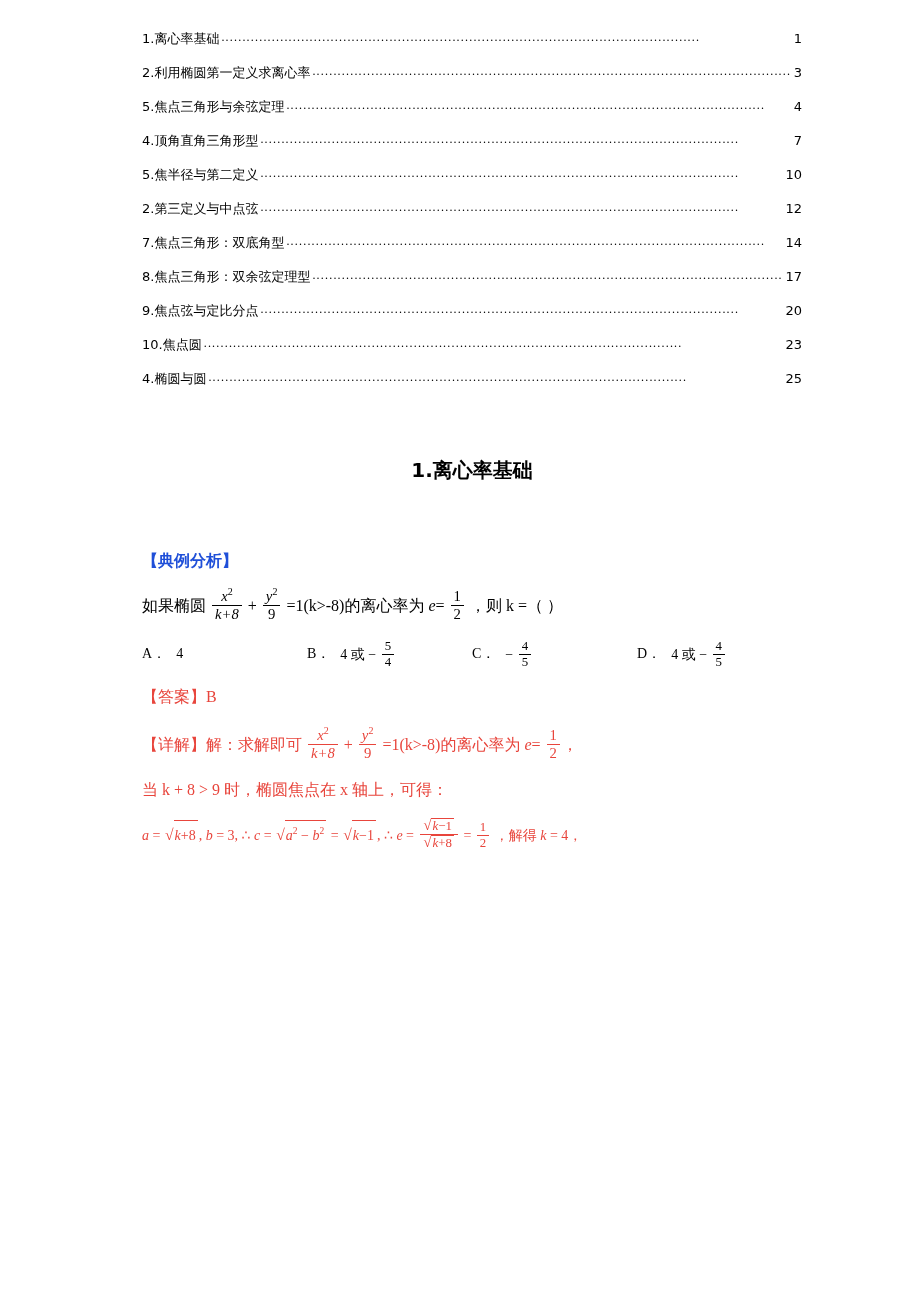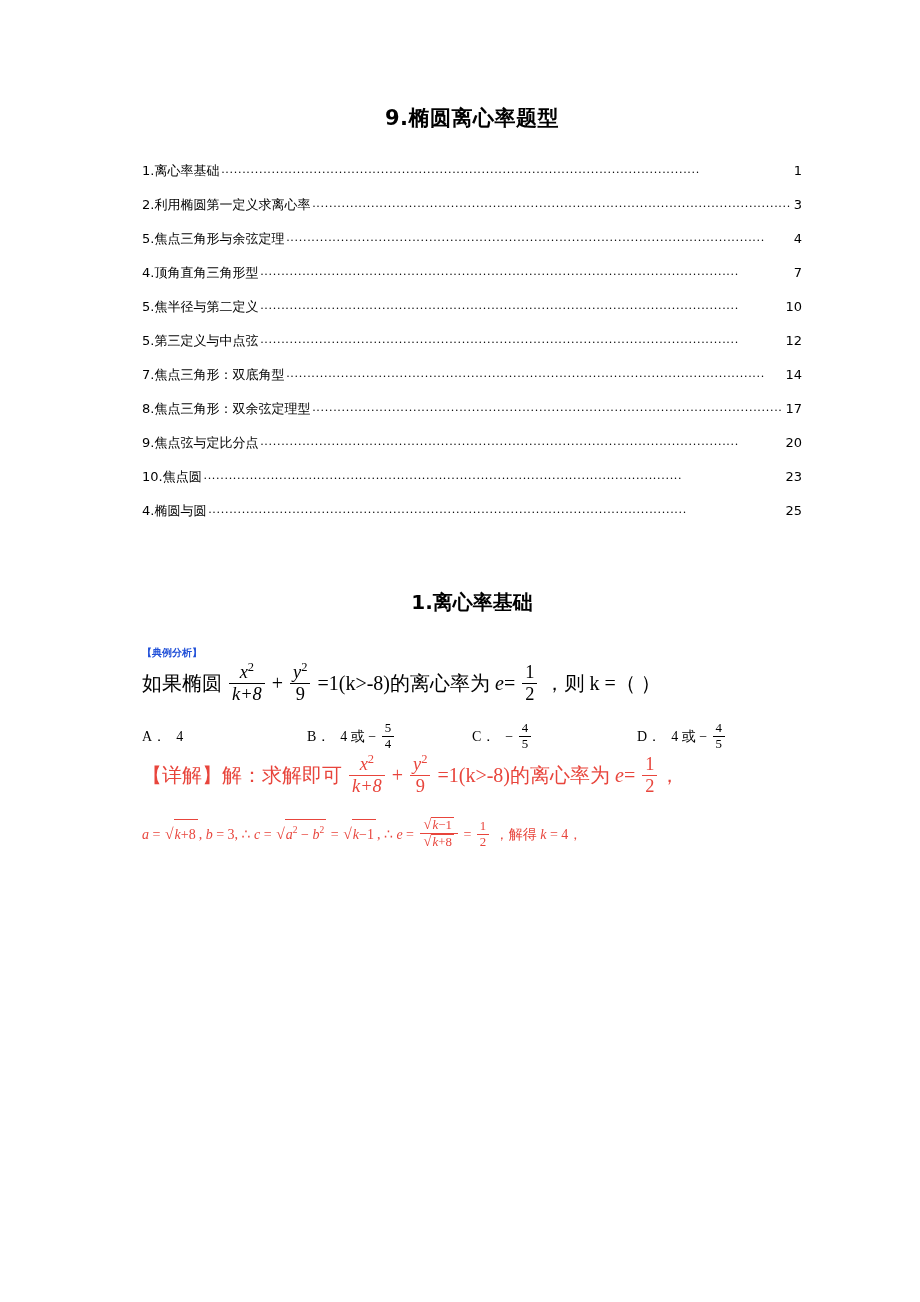--- a/index.html
+++ b/index.html
@@ -73,26 +73,27 @@
     font-size: 20px;
     text-align: center;
     margin-top: 72px;
   }
 
   
   .blue-tag {
     color: #1f4fd8;
     font-family: "DejaVu Sans", sans-serif;
     font-weight: bold;
-    font-size: 10px;
-    margin-top: 30px;
+    font-size: 16px;
+    margin-top: 67px;
   }
   .para {
-    font-size: 20px;
+    font-size: 16px;
     line-height: 1.75;
+    margin-top: 14px;
   }
   .red {
     color: #e8453c;
   }
   .tag-red {
     color: #e8453c;
     font-family: "DejaVu Sans", serif;
   }
   .options {
     display: flex;
@@ -133,31 +134,30 @@
     top: -0.08em;
     font-size: 1.12em;
   }
   .sqrt > .rad {
     border-top: 1px solid currentColor;
     padding: 0 2px 0 1px;
     display: inline-block;
   }
   .math-line {
     font-size: 14px;
-    margin-top: 20px;
+    margin-top: 14px;
     line-height: 2.1;
   }
 </style>
 </head>
 <body>
 
 <div class="page">
   <div class="content">
 
-    <div class="doc-title">9.椭圆离心率题型</div>
 
     <div class="toc">
 
       <div class="toc-row">
         <span class="toc-label">1.离心率基础</span>
         <span class="toc-dots">..................................................................................................................</span>
         <span class="toc-page">1</span>
       </div>
 
       <div class="toc-row">
@@ -178,21 +178,21 @@
         <span class="toc-page">7</span>
       </div>
 
       <div class="toc-row">
         <span class="toc-label">5.焦半径与第二定义</span>
         <span class="toc-dots">..................................................................................................................</span>
         <span class="toc-page">10</span>
       </div>
 
       <div class="toc-row">
-        <span class="toc-label">5.第三定义与中点弦</span>
+        <span class="toc-label">2.第三定义与中点弦</span>
         <span class="toc-dots">..................................................................................................................</span>
         <span class="toc-page">12</span>
       </div>
 
       <div class="toc-row">
         <span class="toc-label">7.焦点三角形：双底角型</span>
         <span class="toc-dots">..................................................................................................................</span>
         <span class="toc-page">14</span>
       </div>
 
@@ -273,20 +273,23 @@
         <span class="opt-label">D．</span>
         <span>4 或 −
           <span class="frac">
             <span class="num">4</span>
             <span class="den">5</span>
           </span>
         </span>
       </div>
     </div>
 
+    <div class="para red">
+      <span class="tag-red">【答案】</span><span>B</span>
+    </div>
 
 
     <div class="para red">
       <span class="tag-red">【详解】</span><span>解：求解即可</span>
       <span class="frac">
         <span class="num"><span class="mi">x</span><span class="sup">2</span></span>
         <span class="den"><span class="mi">k+8</span></span>
       </span>
       +
       <span class="frac">
@@ -294,20 +297,21 @@
         <span class="den"><span class="mn">9</span></span>
       </span>
       <span>=1(k&gt;-8)的离心率为</span>
       <span class="mi">e</span>=
       <span class="frac">
         <span class="num">1</span>
         <span class="den">2</span>
       </span>，
     </div>
 
+    <div class="para red">当 k + 8 &gt; 9 时，椭圆焦点在 x 轴上，可得：</div>
 
     <div class="math-line red">
       <span class="mi">a</span> =
       <span class="sqrt"><span class="rad"><span class="mi">k</span>+8</span></span>,
       <span class="mi">b</span> = 3, ∴ <span class="mi">c</span> =
       <span class="sqrt"><span class="rad"><span class="mi">a</span><span class="sup">2</span> − <span class="mi">b</span><span class="sup">2</span></span></span>
       =
       <span class="sqrt"><span class="rad"><span class="mi">k</span>−1</span></span>,
       ∴ <span class="mi">e</span> =
       <span class="frac">

